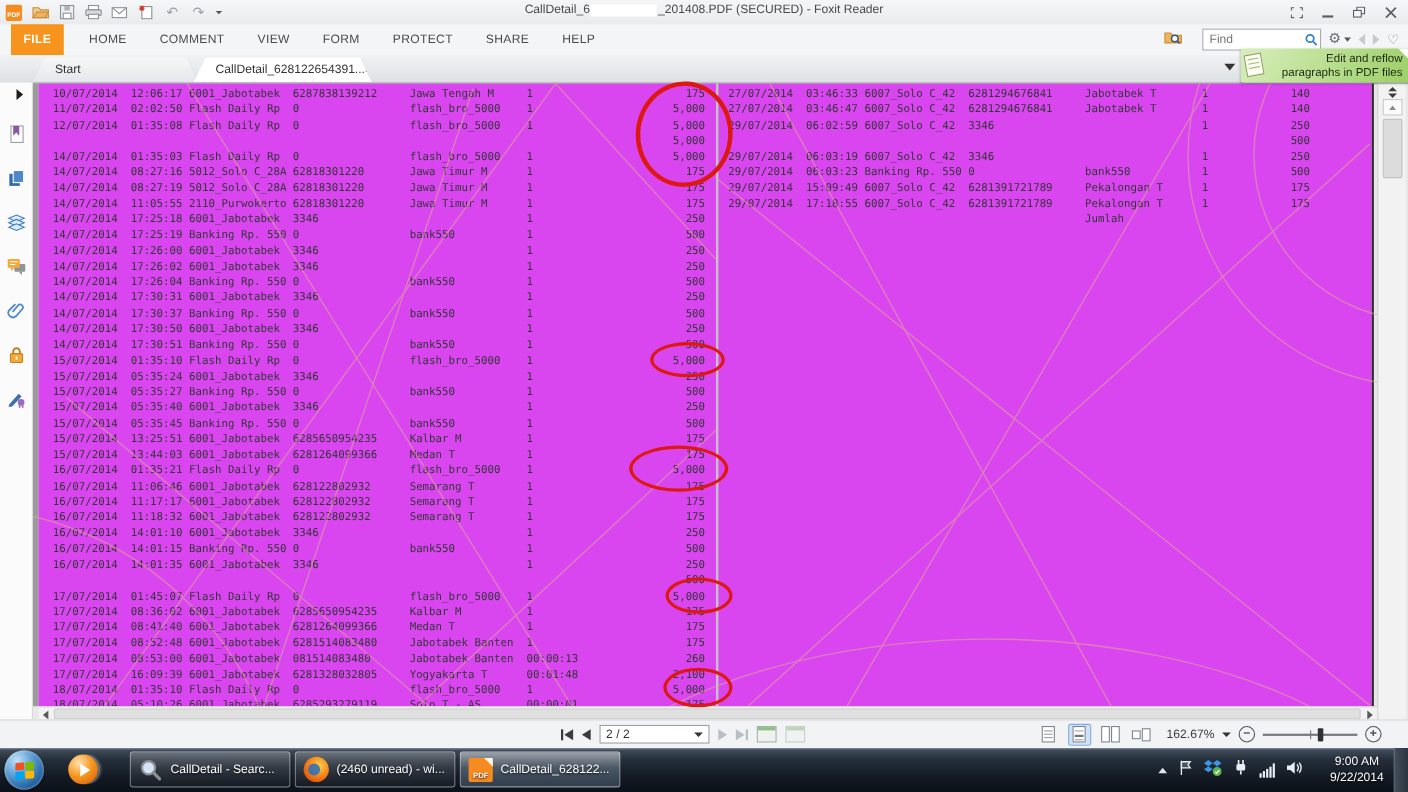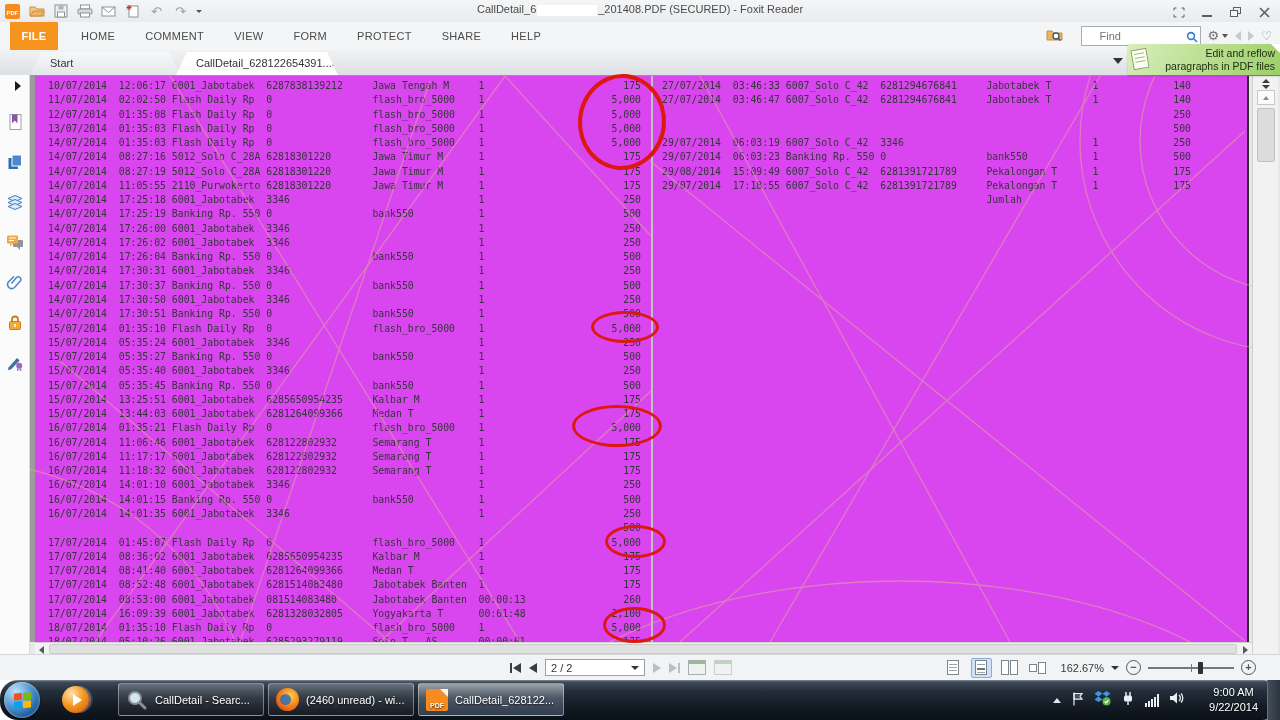--- a/index.html
+++ b/index.html
@@ -16,21 +16,21 @@
   .redact{display:inline-block;width:60px;height:11px;background:#fff;vertical-align:middle;margin:0 1px;}
   .wincontrols{position:absolute;right:10px;top:4px;display:flex;gap:17px;align-items:center;}
   
   .ribbonbar{position:absolute;left:0;top:22px;width:1280px;height:28px;background:#f4f5f6;}
   .file-tab{position:absolute;left:10px;top:0;width:48px;height:28px;background:var(--accent_orange,#F7941D);
     color:#fff;font-size:11px;font-weight:bold;display:flex;align-items:center;justify-content:center;letter-spacing:.3px;}
   .rtabs{position:absolute;left:66px;top:0;height:28px;display:flex;align-items:center;}
   .rtab{font-size:11px;color:#4a4a4a;padding:0 15px;letter-spacing:.3px;}
   .findbar{position:absolute;right:8px;top:0;height:28px;display:flex;align-items:center;gap:7px;}
   .findwrap{position:relative;}
-  .findwrap input{width:82px;height:16px;border:1px solid #a9adb3;font-size:11px;padding:1px 18px 1px 18px;
+  .findwrap input{width:82px;height:16px;border:1px solid #a9adb3;font-size:11px;padding:1px 18px 1px 6px;
     color:#333;font-family:"Liberation Sans",sans-serif;outline:none;background:#fff;margin-left:11px;}
   .findmag{position:absolute;right:3px;top:3px;}
   .gearwrap{display:flex;align-items:center;gap:3px;}
   .gear{font-family:"DejaVu Sans",sans-serif;font-size:13px;color:#6a6f75;line-height:14px;}
   .chev{width:0;height:0;border-top:5px solid transparent;border-bottom:5px solid transparent;}
   .chev.left{border-right:6px solid #c4cad0;}
   .chev.right{border-left:6px solid #c4cad0;}
   .heart{font-family:"DejaVu Sans",sans-serif;font-size:12px;color:#8b9197;}
   
   .tabbar{position:absolute;left:0;top:50px;width:1280px;height:25px;
@@ -114,21 +114,21 @@
   .pg i{position:absolute;left:1px;right:1px;height:1px;background:#9aa1a8;}
   .zoomtxt{font-size:11px;color:#3a3a3a;margin-left:6px;}
   .zoomcircle{width:15px;height:15px;border:1.5px solid #4e545a;border-radius:50%;color:#4e545a;
     display:flex;align-items:center;justify-content:center;font-size:11px;line-height:13px;font-weight:bold;box-sizing:border-box;}
   .slider{position:relative;width:86px;height:14px;}
   .slider .track{position:absolute;left:0;right:0;top:6px;height:2px;background:#75797e;}
   .slider .tick{position:absolute;left:50%;top:3px;width:1px;height:8px;background:#75797e;}
   .slider .handle{position:absolute;left:58%;top:1px;width:5px;height:12px;background:#2e3237;border-radius:1px;}
   
   .taskbar{position:absolute;left:0;top:680px;width:1280px;height:40px;
-    background:linear-gradient(#808c98 0%,#3e4a57 5%,#242e3a 28%,#141b25 65%,#0b1118 100%);border-radius:18px;}
+    background:linear-gradient(#808c98 0%,#3e4a57 5%,#242e3a 28%,#141b25 65%,#0b1118 100%);}
   .orb{position:absolute;left:4px;top:2px;width:36px;height:36px;border-radius:50%;
     background:radial-gradient(circle at 32% 26%,#c2e2f8 0%,#5d9fd4 38%,#1f5f9e 72%,#123a66 100%);
     box-shadow:inset 0 0 3px rgba(255,255,255,.6),0 1px 2px rgba(0,0,0,.6);
     display:flex;align-items:center;justify-content:center;}
   .winflag{width:17px;height:15px;display:grid;grid-template-columns:1fr 1fr;grid-template-rows:1fr 1fr;gap:1px;transform:skewY(-4deg);}
   .winflag i{border-radius:1px;}
   .wmp{position:absolute;left:62px;top:6px;width:27px;height:27px;border-radius:50%;
     background:radial-gradient(circle at 35% 28%,#ffe2b0 0%,#f59a22 45%,#e06a10 82%,#b34d07 100%);
     display:flex;align-items:center;justify-content:center;box-shadow:2px 0 0 rgba(255,255,255,.25),4px 0 0 rgba(255,255,255,.12);}
   .wmp .play{width:0;height:0;border-top:6px solid transparent;border-bottom:6px solid transparent;border-left:9px solid #fff;margin-left:3px;}
@@ -334,21 +334,21 @@
     </div>
 
     <div class="docarea">
       <div class="edgeL"></div>
 
       <div class="pageL rows">
         <div id="leftRows">
             <div class="row"><span class="rtext">10/07/2014  12:06:17 6001_Jabotabek  6287838139212     Jawa Tengah M     1</span><span class="amt">175</span></div>
             <div class="row"><span class="rtext">11/07/2014  02:02:50 Flash Daily Rp  0                 flash_bro_5000    1</span><span class="amt">5,000</span></div>
             <div class="row"><span class="rtext">12/07/2014  01:35:08 Flash Daily Rp  0                 flash_bro_5000    1</span><span class="amt">5,000</span></div>
-            <div class="row"><span class="rtext">13/07/2014  01:35:03 Flash Daily Rp  0                 flash_bro_5000    1</span><span class="amt">5,000</span></div>
+            <div class="row"><span class="amt">5,000</span></div>
             <div class="row"><span class="rtext">14/07/2014  01:35:03 Flash Daily Rp  0                 flash_bro_5000    1</span><span class="amt">5,000</span></div>
             <div class="row"><span class="rtext">14/07/2014  08:27:16 5012_Solo C_28A 62818301220       Jawa Timur M      1</span><span class="amt">175</span></div>
             <div class="row"><span class="rtext">14/07/2014  08:27:19 5012_Solo C_28A 62818301220       Jawa Timur M      1</span><span class="amt">175</span></div>
             <div class="row"><span class="rtext">14/07/2014  11:05:55 2110_Purwokerto 62818301220       Jawa Timur M      1</span><span class="amt">175</span></div>
             <div class="row"><span class="rtext">14/07/2014  17:25:18 6001_Jabotabek  3346                                1</span><span class="amt">250</span></div>
             <div class="row"><span class="rtext">14/07/2014  17:25:19 Banking Rp. 550 0                 bank550           1</span><span class="amt">500</span></div>
             <div class="row"><span class="rtext">14/07/2014  17:26:00 6001_Jabotabek  3346                                1</span><span class="amt">250</span></div>
             <div class="row"><span class="rtext">14/07/2014  17:26:02 6001_Jabotabek  3346                                1</span><span class="amt">250</span></div>
             <div class="row"><span class="rtext">14/07/2014  17:26:04 Banking Rp. 550 0                 bank550           1</span><span class="amt">500</span></div>
             <div class="row"><span class="rtext">14/07/2014  17:30:31 6001_Jabotabek  3346                                1</span><span class="amt">250</span></div>
@@ -378,25 +378,25 @@
             <div class="row"><span class="rtext">17/07/2014  16:09:39 6001_Jabotabek  6281328032805     Yogyakarta T      00:01:48</span><span class="amt">2,100</span></div>
             <div class="row"><span class="rtext">18/07/2014  01:35:10 Flash Daily Rp  0                 flash_bro_5000    1</span><span class="amt">5,000</span></div>
             <div class="row"><span class="rtext">18/07/2014  05:10:26 6001_Jabotabek  6285293279119     Solo T - AS       00:00:01</span><span class="amt">175</span></div>
           </div>
       </div>
       <div class="divider"></div>
       <div class="pageR rows">
         <div id="rightRows">
             <div class="row"><span class="rtext">27/07/2014  03:46:33 6007_Solo C_42  6281294676841     Jabotabek T       1</span><span class="amt">140</span></div>
             <div class="row"><span class="rtext">27/07/2014  03:46:47 6007_Solo C_42  6281294676841     Jabotabek T       1</span><span class="amt">140</span></div>
-            <div class="row"><span class="amt">250</span></div>
+            <div class="row"><span class="rtext">29/07/2014  06:02:59 6007_Solo C_42  3346                                1</span><span class="amt">250</span></div>
             <div class="row"><span class="amt">500</span></div>
             <div class="row"><span class="rtext">29/07/2014  06:03:19 6007_Solo C_42  3346                                1</span><span class="amt">250</span></div>
             <div class="row"><span class="rtext">29/07/2014  06:03:23 Banking Rp. 550 0                 bank550           1</span><span class="amt">500</span></div>
-            <div class="row"><span class="rtext">29/08/2014  15:09:49 6007_Solo C_42  6281391721789     Pekalongan T      1</span><span class="amt">175</span></div>
+            <div class="row"><span class="rtext">29/07/2014  15:09:49 6007_Solo C_42  6281391721789     Pekalongan T      1</span><span class="amt">175</span></div>
             <div class="row"><span class="rtext">29/07/2014  17:18:55 6007_Solo C_42  6281391721789     Pekalongan T      1</span><span class="amt">175</span></div>
             <div class="row"><span class="rtext">                                                       Jumlah            </span><span class="amt"></span></div>
           </div>
       </div>
       <div class="pedge"></div>
 
       <svg class="wm" width="1222" height="566" viewBox="0 0 1222 566">
         <g fill="none" stroke="#E0B190" stroke-width="1.3">
           <path d="M30,285 L360,566"></path>
           <path d="M65,566 L475,0"></path>

